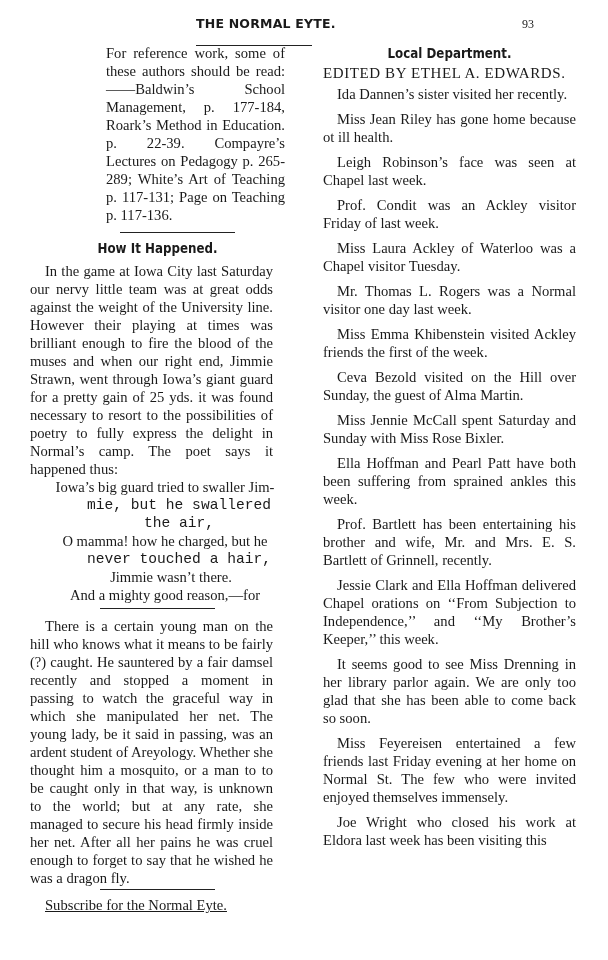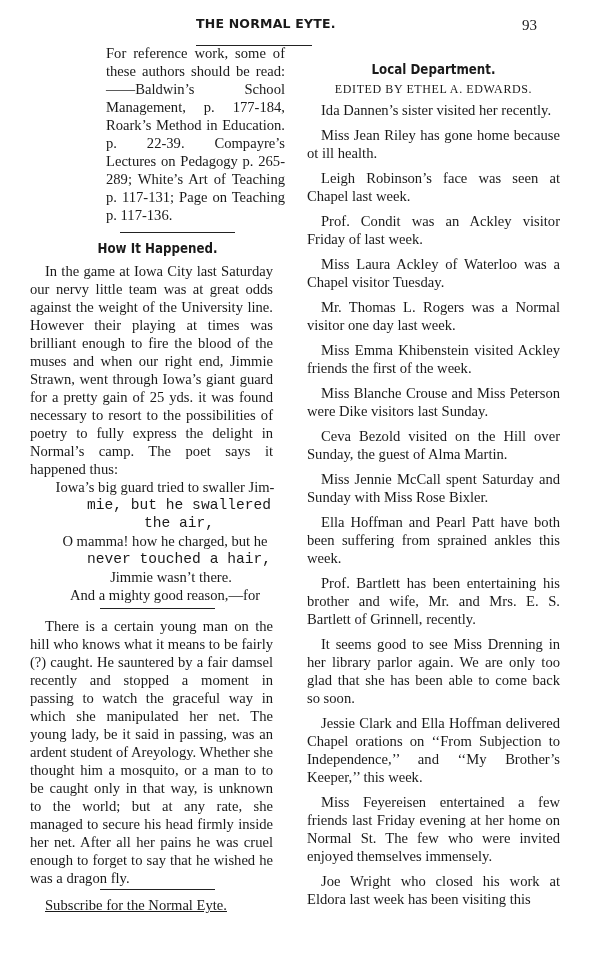--- a/index.html
+++ b/index.html
@@ -6,44 +6,44 @@
     body {
       width:608px; height:960px; background:#ffffff; position:relative; overflow:hidden;
       font-family:"DejaVu Serif", "Liberation Serif", serif; color:#1a1a1a;
     }
     .header { position:absolute; top:0; left:0; width:608px; height:30px; }
     .mast {
       position:absolute; left:196px; top:16px; width:116px; text-align:center;
       font-family:"DejaVu Sans", sans-serif; font-weight:bold; font-size:12.5px; letter-spacing:0.2px;
       border-bottom:1.5px solid #222; padding-bottom:14px; white-space:nowrap;
     }
-    .pagenum { position:absolute; left:522px; top:17px; font-family:"Liberation Serif", serif; font-size:15px; }
+    .pagenum { position:absolute; left:522px; top:17px; font-family:"Liberation Serif", serif; font-size:12px; }
 
     .col { position:absolute; top:44px; font-family:"Liberation Serif", serif; font-size:14.6px; line-height:18px; }
     .col-left { left:30px; width:255px; }
-    .col-right { left:307px; width:253px;margin-top:16px; }
+    .col-right { left:323px; width:253px; }
 
     .para { text-align:justify; text-indent:15px; margin:0 12px 7px 0;font-family:Liberation Serif, serif; }
     .ref-block { margin-left:76px; width:179px; text-align:justify; margin-bottom:0; }
     .ref-block p { margin:0; text-align:justify; text-indent:0; }
 
     .rule { border-top:1.3px solid #222; height:0; }
     .rule-a { width:115px; margin:8px 0 0 90px; }
     .rule-b { width:115px; margin:4px 0 8px 70px; }
     .rule-c { width:115px; margin:2px 0 6px 70px; }
 
     .section-title {
       font-family:"DejaVu Sans", sans-serif; font-weight:bold; font-size:13.5px;
       text-align:center; margin:6px 0 5px 0; transform:scaleX(0.88);
     }
     .right-title {
       font-family:"DejaVu Sans", sans-serif; font-weight:bold; font-size:13.5px;
       text-align:center; margin:0 0 2px 0; transform:scaleX(0.88);
     }
-    .byline { text-align:center; font-size:12px; letter-spacing:0.6px; margin-bottom:3px; }
+    .byline { text-align:left; font-size:15px; letter-spacing:0.6px; margin-bottom:3px; }
 
     .poem { margin:0 0 0 0;text-align:center; }
     .poem-line { margin:0; }
     .p1 { padding-left:15px; }
     .p2 { padding-left:43px;font-family:Liberation Mono, monospace; }
     .p3 { padding-left:27px; }
 
     .subscribe { text-indent:15px; margin:4px 0 0 0;text-decoration:underline; }
     .rp { text-align:justify; text-indent:14px; margin:0 0 7px 0; }
   </style>
@@ -79,22 +79,21 @@
 <div class="col col-right">
   <div class="right-title">Local Department.</div>
   <div class="byline">EDITED BY ETHEL A. EDWARDS.</div>
   <p class="rp">Ida Dannen’s sister visited her recently.</p>
   <p class="rp">Miss Jean Riley has gone home because ot ill health.</p>
   <p class="rp">Leigh Robinson’s face was seen at Chapel last week.</p>
   <p class="rp">Prof. Condit was an Ackley visitor Friday of last week.</p>
   <p class="rp">Miss Laura Ackley of Waterloo was a Chapel visitor Tuesday.</p>
   <p class="rp">Mr. Thomas L. Rogers was a Normal visitor one day last week.</p>
   <p class="rp">Miss Emma Khibenstein visited Ackley friends the first of the week.</p>
-  <p class="rp">Miss Blanche Crouse and Miss Peterson were Dike visitors last Sunday.</p>
   <p class="rp">Ceva Bezold visited on the Hill over Sunday, the guest of Alma Martin.</p>
   <p class="rp">Miss Jennie McCall spent Saturday and Sunday with Miss Rose Bixler.</p>
   <p class="rp">Ella Hoffman and Pearl Patt have both been suffering from sprained ankles this week.</p>
   <p class="rp">Prof. Bartlett has been entertaining his brother and wife, Mr. and Mrs. E. S. Bartlett of Grinnell, recently.</p>
+  <p class="rp">Jessie Clark and Ella Hoffman delivered Chapel orations on ‘‘From Subjection to Independence,’’ and ‘‘My Brother’s Keeper,’’ this week.</p>
   <p class="rp">It seems good to see Miss Drenning in her library parlor again. We are only too glad that she has been able to come back so soon.</p>
-  <p class="rp">Jessie Clark and Ella Hoffman delivered Chapel orations on ‘‘From Subjection to Independence,’’ and ‘‘My Brother’s Keeper,’’ this week.</p>
   <p class="rp">Miss Feyereisen entertained a few friends last Friday evening at her home on Normal St. The few who were invited enjoyed themselves immensely.</p>
   <p class="rp">Joe Wright who closed his work at Eldora last week has been visiting this</p>
 </div>
 
 </body></html>

